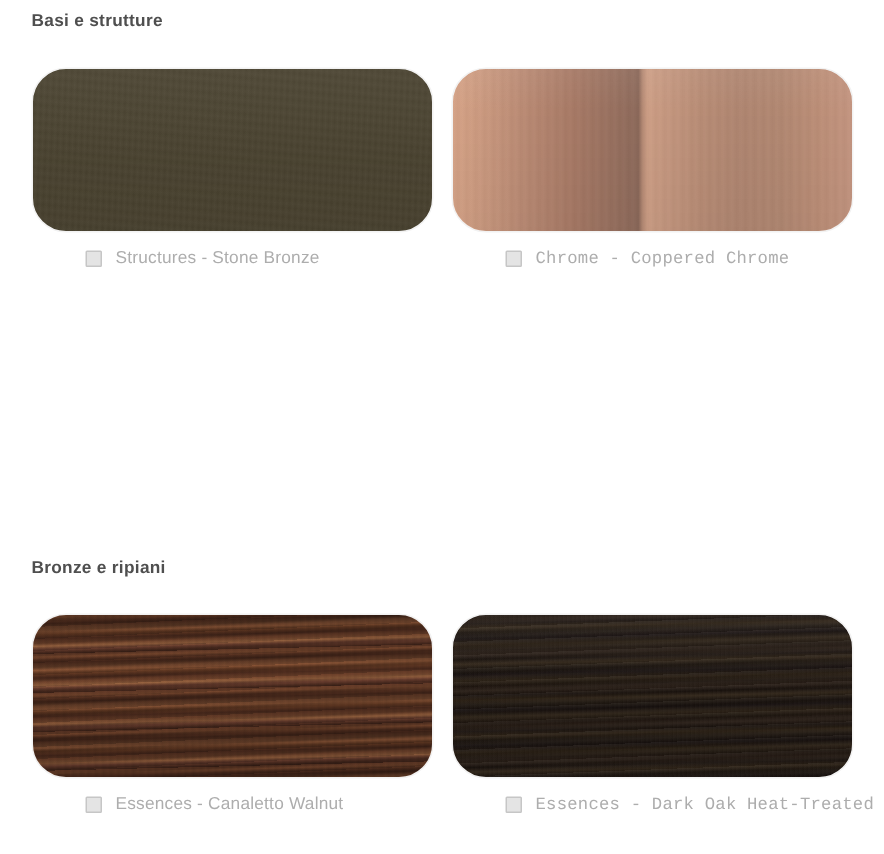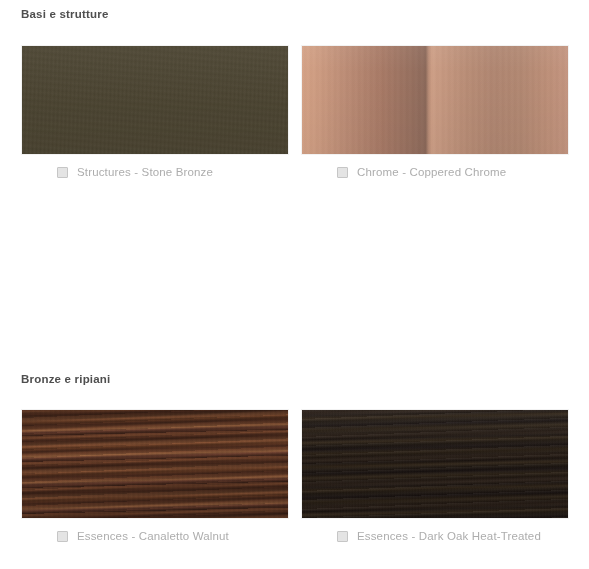--- a/index.html
+++ b/index.html
@@ -1,15 +1,15 @@
 <!DOCTYPE html>
 <html><head>
 <meta charset="utf-8">
 <style>
-  * { box-sizing: border-box; }
+  * { box-sizing: border-box; border-radius: 23px; }
   html, body {
     margin: 0; padding: 0;
     width: 589px; height: 569px;
     background: #ffffff;
     font-family: "Liberation Sans", sans-serif;
     overflow: hidden;
   }
 
   .page {
     position: relative;
@@ -27,21 +27,21 @@
     font-weight: bold;
     color: #4f4f4f;
     letter-spacing: 0.2px;
     white-space: nowrap;
   }
   .cell {
     position: absolute;
     width: 268px;
   }
   .cell.col0 { left: 21px; }
-  .cell.col1 { left: 301px; }
+  .cell.col1 { left: 301px; font-family: Liberation Mono, monospace; }
 
   .swatch {
     width: 268px;
     height: 110px;
     border: 1px solid #f2f2f2;
     background-color: #ccc;
     overflow: hidden;
     position: relative;
     display: block;
   }

